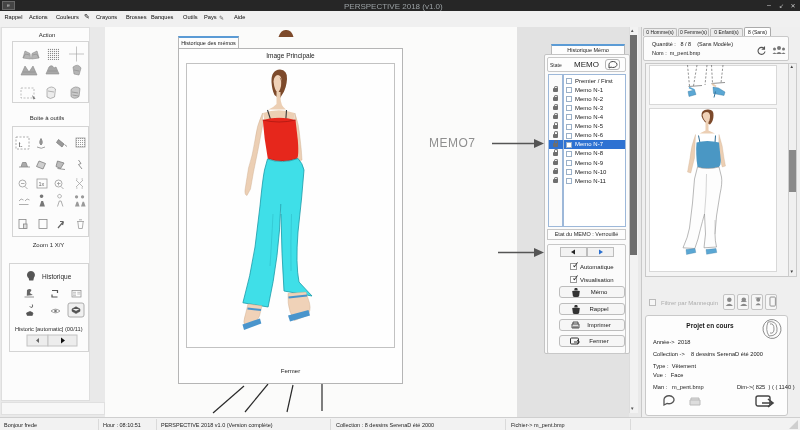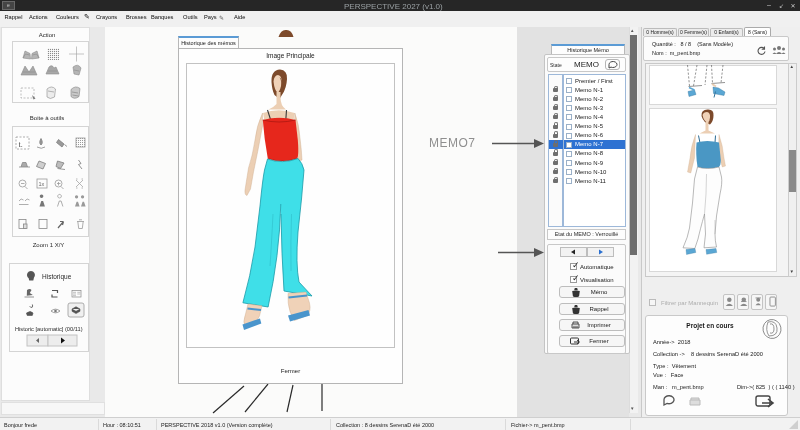--- a/index.html
+++ b/index.html
@@ -32,21 +32,21 @@
   .chk { width:7px; height:7px; border:1px solid #999; background:#fff; }
   .chk:after { content:"\2713"; position:absolute; left:1px; top:-4px; font-size:9px; color:#2a2a2a; }
   .rtab { position:absolute; font-size:5px; color:#1a1a1a; text-align:center; background:#ececec; border:1px solid #bbb; border-bottom:none; height:8px; line-height:7px; border-radius:2px 2px 0 0; }
   .fbtn { position:absolute; width:12.5px; height:16px; background:#f6f6f6; border:1px solid #c4c4c4; border-radius:2px; }
   .rrow { position:absolute; font-size:5.7px; color:#1a1a1a; }
 </style>
 </head>
 <body>
   <div id="titlebar" class="abs"></div>
   <div id="appicon" class="abs">e</div>
-  <div id="titletext" class="abs">PERSPECTIVE 2027 (v1.0)</div>
+  <div id="titletext" class="abs">PERSPECTIVE 2018 (v1.0)</div>
   <div class="abs" style="left:767px;top:1px;color:#cdcdcd;font-size:7px;">–</div>
   <div class="abs" style="left:779px;top:1.5px;color:#cdcdcd;font-size:6px;">↙</div>
   <div class="abs" style="left:790.5px;top:1.5px;color:#cdcdcd;font-size:6px;">✕</div>
 
   <div id="menubar" class="abs">
     <span style="left:4.5px;">Rappel</span>
     <span style="left:29px;">Actions</span>
     <span style="left:56px;">Couleurs</span>
     <span style="left:84px;font-size:7px;top:2px;">✎</span>
     <span style="left:96px;">Crayons</span>

